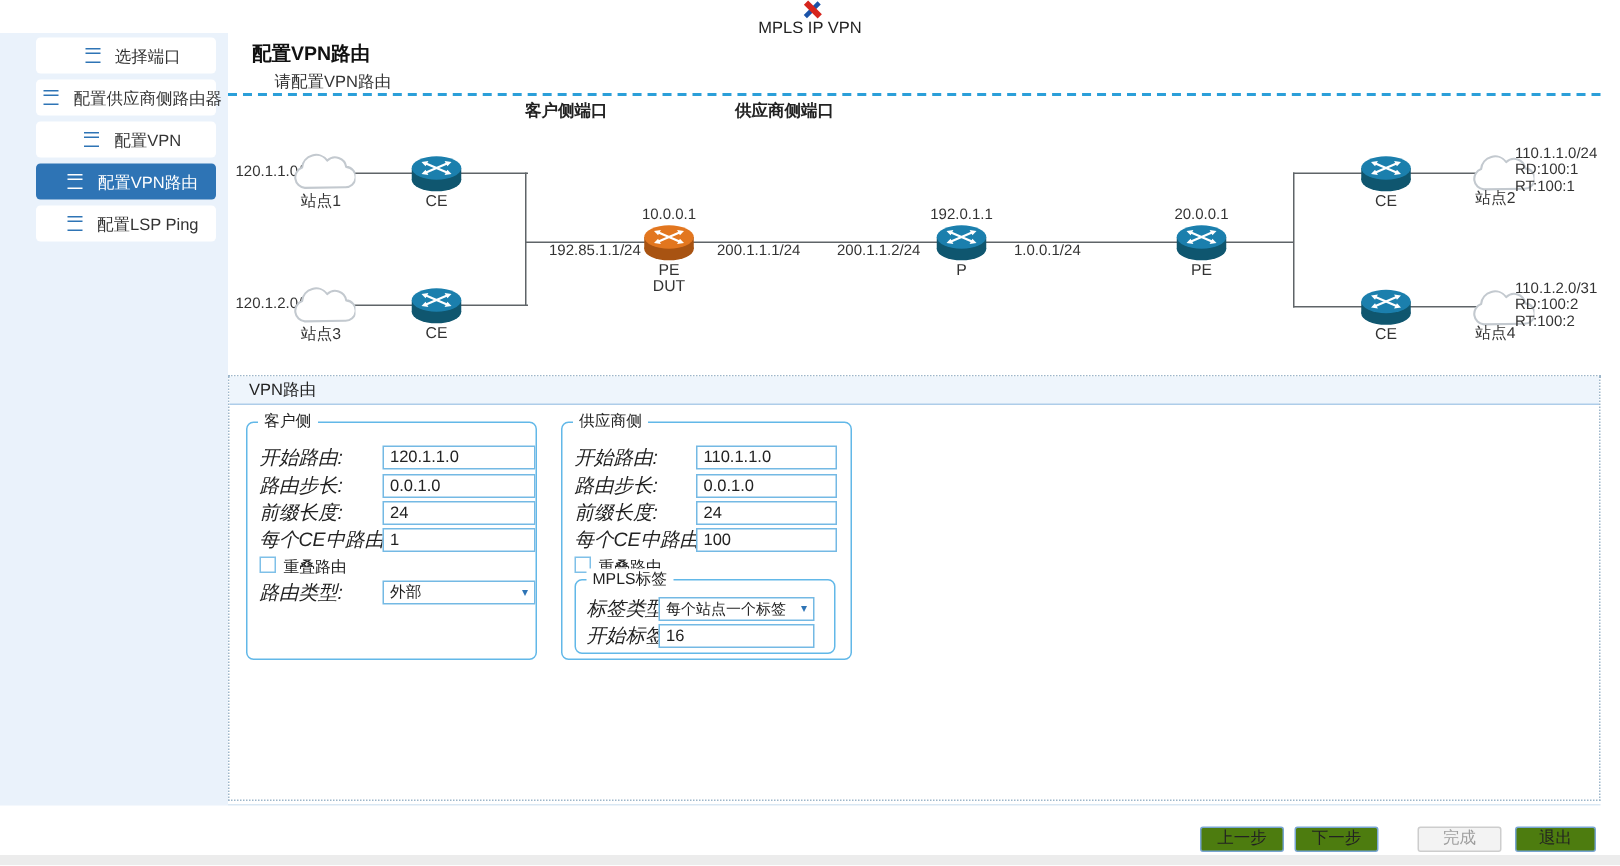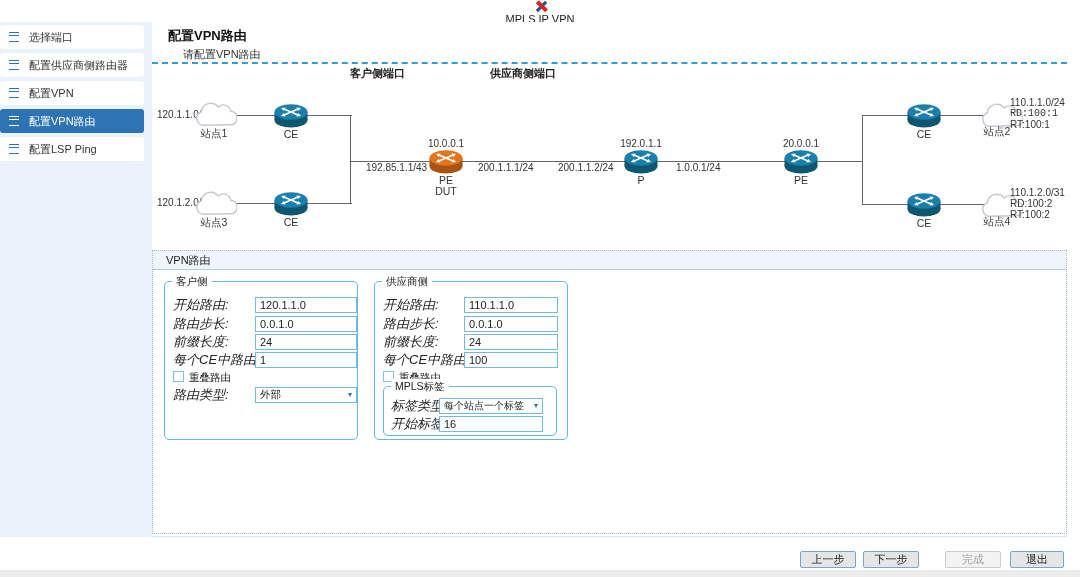--- a/index.html
+++ b/index.html
@@ -14,21 +14,21 @@
   .app-title{font-size:11px;color:#222;}
   .win-controls{margin-left:auto;display:flex;align-items:stretch;height:100%;}
   .win-btn{width:33px;display:flex;align-items:center;justify-content:center;color:#333;}
   .icon-min{width:9px;height:1px;background:#444;}
   .icon-max{width:8px;height:7px;border:1px solid #444;position:relative;background:#fff;margin-top:2px;}
   .icon-max::before{content:'';position:absolute;top:-3px;left:2px;width:7px;height:6px;border:1px solid #444;border-left:none;border-bottom:none;}
   .icon-close{font-size:14px;line-height:1;color:#333;}
 
   
   .sidebar{position:absolute;top:22px;left:0;width:152px;height:515px;background:var(--sidebar-bg,#eaf2fb);padding-top:3px;box-sizing:border-box;}
-  .side-item{display:flex;align-items:center;gap:10px;height:24px;margin:0 8px 4px 0;padding-left:9px;background:#fff;border-radius:3px;cursor:default;}
+  .side-item{display:flex;align-items:center;gap:10px;height:24px;margin:0 8px 4px 24px;padding-left:9px;background:#fff;border-radius:3px;cursor:default;justify-content:center;}
   .side-item .label{font-size:11px;color:#333;white-space:nowrap;}
   .side-item.active{background:var(--active-item-bg,#2e74b5);}
   .side-item.active .label{color:#fff;}
   .menu-icon{width:10px;height:8px;border-top:1.5px solid var(--accent,#2e74b5);border-bottom:1.5px solid var(--accent,#2e74b5);position:relative;flex:none;}
   .menu-icon::after{content:'';position:absolute;left:0;right:0;top:1.75px;height:1.5px;background:var(--accent,#2e74b5);}
   .side-item.active .menu-icon{border-color:#fff;}
   .side-item.active .menu-icon::after{background:#fff;}
 
   
   .main{position:absolute;top:22px;left:152px;width:928px;height:515px;background:#fff;}
@@ -55,21 +55,21 @@
   .fieldset{position:absolute;border:1px solid var(--fieldset-border,#62b8e8);border-radius:5px;background:#fff;}
   .legend{position:absolute;top:-8px;left:7px;background:#fff;padding:0 4px;font-size:10.5px;color:#222;line-height:14px;white-space:nowrap;}
   .fs-label{position:absolute;font-size:13px;color:#222;white-space:nowrap;line-height:16px;font-style:italic;}
   .txt{position:absolute;box-sizing:border-box;height:16px;border:1px solid #74b9e4;font-size:11px;padding:0 4px;font-family:inherit;color:#222;background:#fff;}
   .dropdown{position:absolute;box-sizing:border-box;height:16px;border:1px solid #74b9e4;background:#fff;display:flex;align-items:center;justify-content:space-between;padding:0 4px;font-size:10.5px;color:#222;}
   .dropdown .caret{color:var(--accent,#2e74b5);font-size:8px;line-height:1;}
   .checkbox{position:absolute;width:11px;height:11px;border:1px solid #7fc0e8;background:#fff;box-sizing:border-box;}
   .cb-label{position:absolute;font-size:10.5px;color:#222;white-space:nowrap;}
 
   
-  .footer-btn{position:absolute;top:551px;height:17px;box-sizing:border-box;border:1px solid #78a5d2;background:#e5e5e5;font-size:11px;line-height:15px;text-align:center;color:#222;border-radius:2px;cursor:default;}
+  .footer-btn{position:absolute;top:551px;height:17px;box-sizing:border-box;border:1px solid #78a5d2;background:#4d7c0f;font-size:11px;line-height:15px;text-align:center;color:#222;border-radius:2px;cursor:default;}
   .footer-btn.disabled{background:#f3f3f3;border-color:#cdcdcd;color:#9e9e9e;}
   .bottom-strip{position:absolute;left:0;top:570px;width:1080px;height:7px;background:#ececec;}
 </style>
 </head>
 <body>
 
 <div class="window">
 
   <div class="titlebar">
     <span class="logo"></span>
@@ -121,21 +121,21 @@
       <div class="port-label" style="left:338px;top:2px;">供应商侧端口</div>
 
       <div class="tline h" style="left:70px;top:51px;width:130px;"></div>
       <div class="tline h" style="left:70px;top:139px;width:130px;"></div>
       <div class="tline v" style="left:198px;top:51px;height:89px;"></div>
       <div class="tline h" style="left:198px;top:97px;width:512px;"></div>
       <div class="tline v" style="left:710px;top:51px;height:90px;"></div>
       <div class="tline h" style="left:710px;top:51px;width:130px;"></div>
       <div class="tline h" style="left:710px;top:140px;width:130px;"></div>
 
-      <div class="net-label" style="left:214px;top:98px;">192.85.1.1/43</div>
+      <div class="net-label" style="left:214px;top:98px;">192.85.1.1/24</div>
       <div class="net-label" style="left:326px;top:98px;">200.1.1.1/24</div>
       <div class="net-label" style="left:406px;top:98px;">200.1.1.2/24</div>
       <div class="net-label" style="left:524px;top:98px;">1.0.0.1/24</div>
 
       <div class="net-label" style="left:5px;top:45px;">120.1.1.0/24</div>
       <div class="cloud" style="left:39px;top:37px;"><svg width="46" height="28" viewBox="0 0 48 30">
      <path d="M12.5 26 A7.5 7.5 0 0 1 10.5 11.5 A10 10 0 0 1 28.5 6.5 A8 8 0 0 1 42 11 A7 7 0 0 1 41 25.5 Z" fill="#fff" stroke="#c3c9cf" stroke-width="1.5" stroke-linejoin="round"></path>
    </svg></div>
       <div class="node-name" style="left:39px;top:63px;width:46px;">站点1</div>
       <div class="net-label" style="left:5px;top:133px;">120.1.2.0/24</div>
@@ -264,21 +264,21 @@
      </g>
    </svg></div>
       <div class="node-name" style="left:754px;top:153px;width:36px;">CE</div>
 
       <div class="cloud" style="left:825px;top:38px;"><svg width="46" height="28" viewBox="0 0 48 30">
      <path d="M12.5 26 A7.5 7.5 0 0 1 10.5 11.5 A10 10 0 0 1 28.5 6.5 A8 8 0 0 1 42 11 A7 7 0 0 1 41 25.5 Z" fill="#fff" stroke="#c3c9cf" stroke-width="1.5" stroke-linejoin="round"></path>
    </svg></div>
       <div class="node-name" style="left:822px;top:61px;width:46px;">站点2</div>
       <div class="info-block" style="left:858px;top:33px;">
         <span style="display:block;">110.1.1.0/24</span>
-        <span style="display:block;font-family:Liberation Mono, monospace;">RD:100:1</span>
+        <span style="display:block;">RD:100:1</span>
         <span style="display:block;">RT:100:1</span>
       </div>
       <div class="cloud" style="left:825px;top:128px;"><svg width="46" height="28" viewBox="0 0 48 30">
      <path d="M12.5 26 A7.5 7.5 0 0 1 10.5 11.5 A10 10 0 0 1 28.5 6.5 A8 8 0 0 1 42 11 A7 7 0 0 1 41 25.5 Z" fill="#fff" stroke="#c3c9cf" stroke-width="1.5" stroke-linejoin="round"></path>
    </svg></div>
       <div class="node-name" style="left:822px;top:151px;width:46px;">站点4</div>
       <div class="info-block" style="left:858px;top:123px;">
         <span style="display:block;">110.1.2.0/31</span>
         <span style="display:block;">RD:100:2</span>
         <span style="display:block;">RT:100:2</span>

